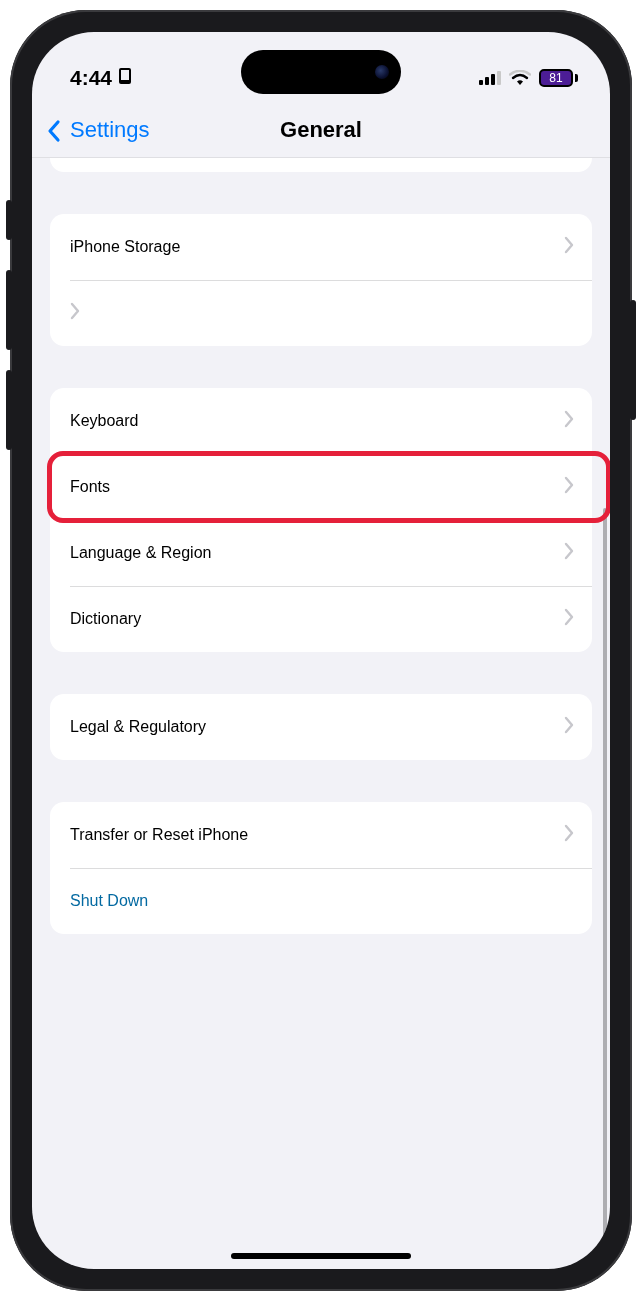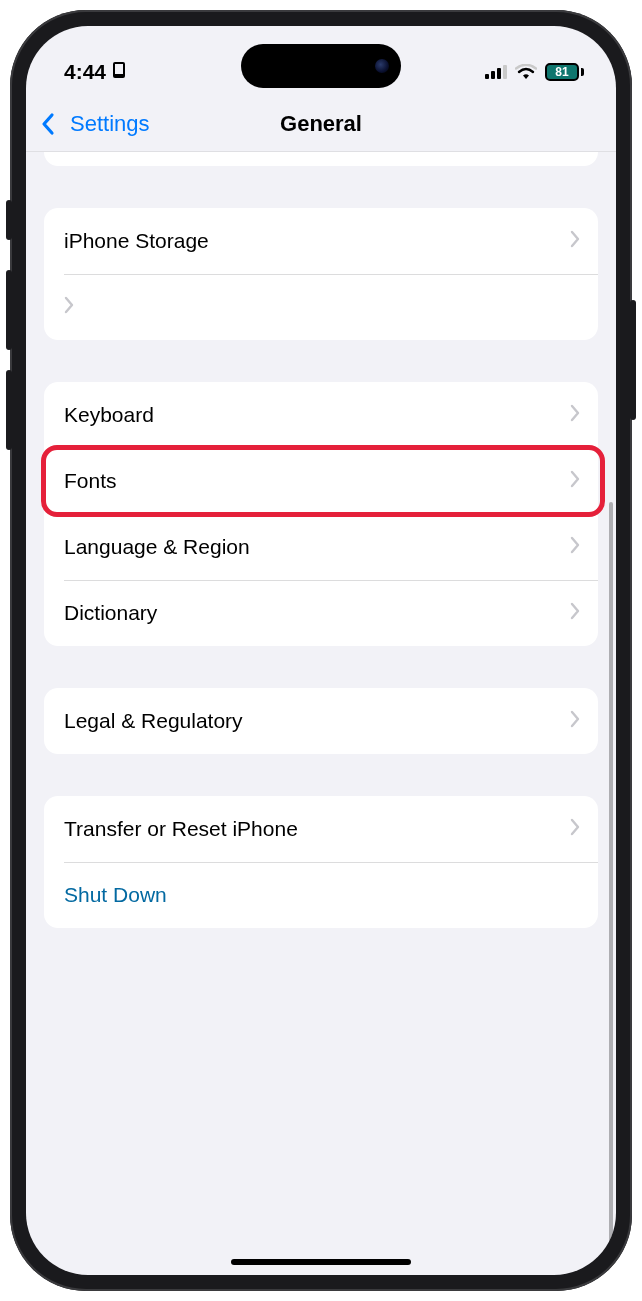--- a/index.html
+++ b/index.html
@@ -14,21 +14,21 @@
     height: 1301px;
     background: #fff;
     position: relative;
     padding: 10px;
   }
   .phone-frame {
     width: 100%;
     height: 100%;
     background: #1a1a1d;
     border-radius: 76px;
-    padding: 16px;
+    padding: 22px;
     box-shadow: inset 0 0 0 2px #3a3a3d;
     position: relative;
   }
   
   .side-btn { position: absolute; background:#1a1a1d; border-radius:4px; }
   .side-btn.l1 { left:-4px; top:190px; width:6px; height:40px; }
   .side-btn.l2 { left:-4px; top:260px; width:6px; height:80px; }
   .side-btn.l3 { left:-4px; top:360px; width:6px; height:80px; }
   .side-btn.r1 { right:-4px; top:290px; width:6px; height:120px; }
   .screen {
@@ -72,38 +72,38 @@
     z-index: 10;
   }
   .status-left { display:flex; align-items:center; gap:6px; }
   .status-right { display:flex; align-items:center; gap:8px; }
   .mini-icon { font-size:16px; }
   .signal svg, .wifi svg, .batt svg { display:block; }
   .batt-wrap { display:flex; align-items:center; gap:2px;}
   .batt-body {
     width:34px;height:18px;border:2px solid #000;border-radius:5px;
     display:flex;align-items:center;justify-content:center;
-    font-size:12px;font-weight:700;position:relative;background:#0f766e;color:#fff;
+    font-size:12px;font-weight:400;position:relative;background:#4c1d95;color:#fff;
   }
   .batt-tip { width:3px;height:8px;background:#000;border-radius:0 2px 2px 0; }
   
   .nav-bar {
     height: 56px;
     display: flex;
     align-items: center;
     justify-content: center;
     position: relative;
     border-bottom: 1px solid rgba(0,0,0,0.08);
   }
   .nav-back {
     position: absolute;
     left: 14px;
     display: flex;
-    align-items: center;
-    gap: 14px;
+    align-items: flex-end;
+    gap: 8px;
     color: #007aff;
     font-size: 22px;
     cursor: pointer;
   }
   .nav-back svg { stroke:#007aff; }
   .nav-title { font-weight: 700; font-size: 22px; }
   
   .content {
     height: calc(100% - 70px - 56px);
     overflow: hidden;
@@ -119,21 +119,21 @@
     margin: 0 18px 42px 18px;
     background: #fff;
     border-radius: 14px;
     overflow: hidden;
   }
   .row {
     display: flex;
     align-items: center;
     justify-content: space-between;
     padding: 17px 18px 17px 20px;
-    font-size: 21px;
+    font-size: 16px;
     color: #000;
     position: relative;
     cursor: pointer;
     min-height:66px;
   }
   .row + .row::before {
     content:"";
     position:absolute;
     top:0; left:20px; right:0;
     height:1px;

